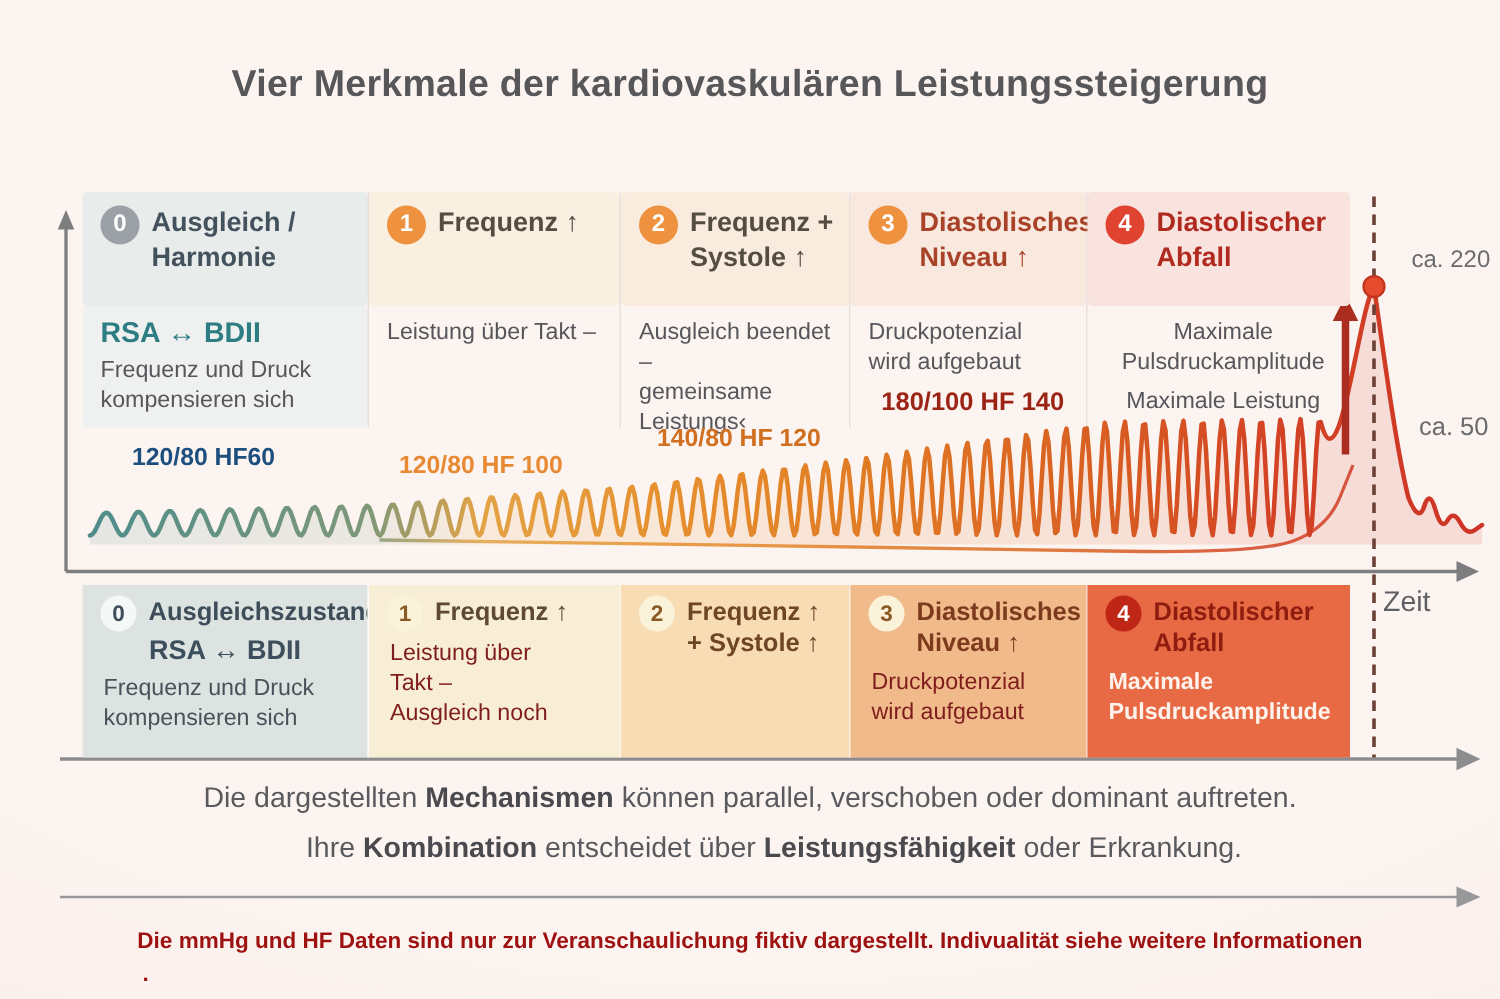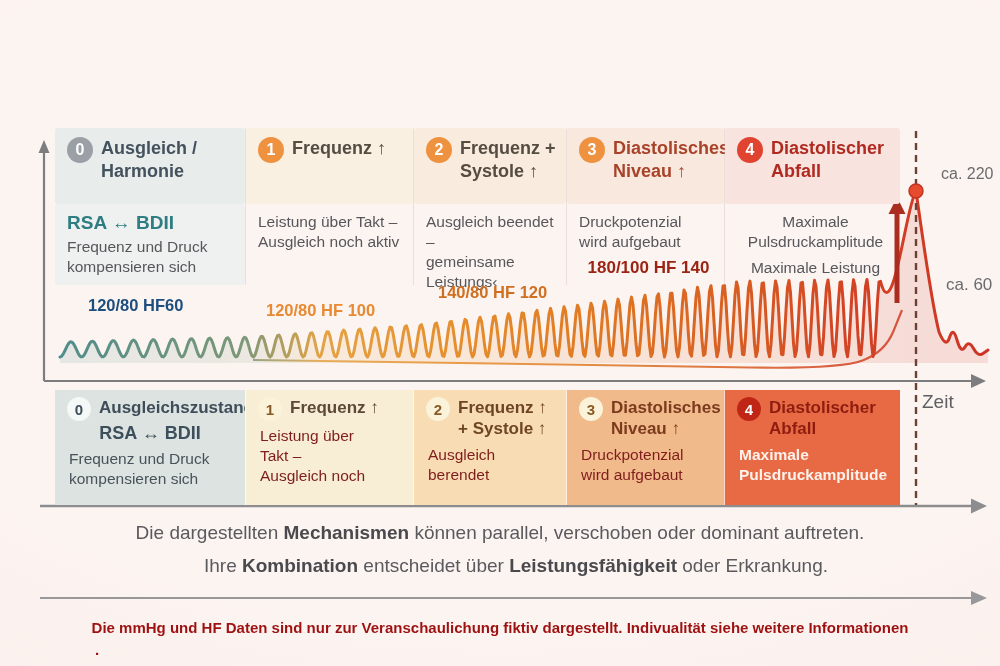--- a/index.html
+++ b/index.html
@@ -109,20 +109,21 @@
     <path id="wave-fill" fill="url(#waveGrad)" opacity="0.13" d="M60.0 357.0L61.5 356.3L63.0 354.4L64.5 351.5L66.0 348.3L67.5 345.2L69.0 342.9L70.5 341.8L72.0 342.1L73.5 343.7L75.0 346.4L76.5 349.7L78.0 352.9L79.5 355.5L81.0 356.8L82.5 356.8L84.0 355.3L85.5 352.6L87.0 349.2L88.5 345.8L90.0 343.0L91.5 341.4L93.0 341.3L94.5 342.7L96.0 345.4L97.5 348.8L99.0 352.3L100.5 355.1L102.0 356.8L103.5 356.8L105.0 355.3L106.5 352.5L108.0 348.9L109.5 345.3L111.0 342.4L112.5 340.8L114.0 340.8L115.5 342.5L117.0 345.5L118.5 349.2L120.0 352.8L121.5 355.6L123.0 356.9L124.5 356.5L126.0 354.4L127.5 351.1L129.0 347.2L130.5 343.6L132.0 341.0L133.5 340.1L135.0 341.0L136.5 343.5L138.0 347.2L139.5 351.1L141.0 354.5L142.5 356.6L144.0 356.9L145.5 355.2L147.0 352.0L148.5 348.0L150.0 344.0L151.5 341.0L153.0 339.6L154.5 340.2L156.0 342.6L157.5 346.4L159.0 350.6L160.5 354.3L162.0 356.6L163.5 356.9L165.0 355.1L166.5 351.7L168.0 347.4L169.5 343.3L171.0 340.2L172.5 339.0L174.0 340.0L175.5 342.9L177.0 347.1L178.5 351.5L180.0 355.1L181.5 356.9L183.0 356.5L184.5 354.0L186.0 349.9L187.5 345.3L189.0 341.3L190.5 338.9L192.0 338.8L193.5 340.9L195.0 344.8L196.5 349.5L198.0 353.7L199.5 356.4L201.0 356.9L202.5 354.9L204.0 351.0L205.5 346.2L207.0 341.7L208.5 338.8L210.0 338.1L211.5 340.0L213.0 343.9L214.5 348.8L216.0 353.4L217.5 356.3L219.0 356.9L220.5 354.8L222.0 350.7L223.5 345.7L225.0 341.0L226.5 338.1L228.0 337.8L229.5 340.1L231.0 344.5L232.5 349.7L234.0 354.2L235.5 356.7L237.0 356.5L238.5 353.6L240.0 348.8L241.5 343.5L243.0 339.2L244.5 337.2L246.0 338.1L247.5 341.7L249.0 346.9L250.5 352.2L252.0 355.9L253.5 357.0L255.0 355.0L256.5 350.5L258.0 344.8L259.5 339.6L261.0 336.6L262.5 336.5L264.0 339.5L265.5 344.7L267.0 350.5L268.5 355.1L270.0 357.0L271.5 355.6L273.0 351.3L274.5 345.3L276.0 339.5L277.5 335.7L279.0 335.1L280.5 337.8L282.0 343.1L283.5 349.3L285.0 354.5L286.5 356.9L288.0 355.8L289.5 351.5L291.0 345.2L292.5 338.9L294.0 334.7L295.5 333.8L297.0 336.6L298.5 342.2L300.0 348.9L301.5 354.4L303.0 356.9L304.5 355.7L306.0 350.9L307.5 344.2L309.0 337.6L310.5 333.3L312.0 332.7L313.5 336.0L315.0 342.2L316.5 349.2L318.0 354.8L319.5 357.0L321.0 355.1L322.5 349.6L324.0 342.3L325.5 335.6L327.0 331.7L328.5 331.9L330.0 336.2L331.5 343.2L333.0 350.5L334.5 355.7L336.0 356.9L337.5 353.7L339.0 347.1L340.5 339.3L342.0 332.9L343.5 330.1L345.0 331.8L346.5 337.6L348.0 345.4L349.5 352.6L351.0 356.6L352.5 356.1L354.0 351.1L355.5 343.3L357.0 335.3L358.5 330.0L360.0 329.1L361.5 333.1L363.0 340.5L364.5 348.8L366.0 355.0L367.5 357.0L369.0 353.8L370.5 346.7L372.0 338.0L373.5 330.9L375.0 327.7L376.5 329.8L378.0 336.4L379.5 345.1L381.0 352.9L382.5 356.8L384.0 355.5L385.5 349.3L387.0 340.4L388.5 331.9L390.0 327.1L391.5 327.5L393.0 333.2L394.5 342.0L396.0 350.8L397.5 356.2L399.0 356.3L400.5 350.9L402.0 341.9L403.5 332.7L405.0 326.6L406.5 325.9L408.0 330.9L409.5 339.8L411.0 349.3L412.5 355.7L414.0 356.6L415.5 351.6L417.0 342.5L418.5 332.7L420.0 325.8L421.5 324.6L423.0 329.5L424.5 338.6L426.0 348.6L427.5 355.5L429.0 356.7L430.5 351.5L432.0 341.9L433.5 331.4L435.0 324.2L436.5 323.0L438.0 328.3L439.5 338.2L441.0 348.7L442.5 355.7L444.0 356.4L445.5 350.4L447.0 339.9L448.5 329.0L450.0 321.9L451.5 321.5L453.0 328.0L454.5 338.9L456.0 349.8L457.5 356.3L459.0 355.8L460.5 348.2L462.0 336.6L463.5 325.5L465.0 319.4L466.5 320.7L468.0 329.1L469.5 341.0L471.0 351.8L472.5 356.9L474.0 354.2L475.5 344.5L477.0 331.9L478.5 321.3L480.0 317.2L481.5 321.2L483.0 331.8L484.5 344.6L486.0 354.3L487.5 356.8L489.0 350.9L490.5 339.0L492.0 325.8L493.5 317.0L495.0 316.1L496.5 323.7L498.0 336.5L499.5 349.3L501.0 356.5L502.5 355.0L504.0 345.3L505.5 331.3L507.0 319.1L508.5 313.7L510.0 317.5L511.5 328.9L513.0 343.2L514.5 354.0L516.0 356.8L517.5 350.0L519.0 336.6L520.5 322.2L522.0 313.1L523.5 313.2L525.0 322.5L526.5 337.1L528.0 350.5L529.5 356.9L531.0 353.2L532.5 341.0L534.0 325.5L535.5 313.5L537.0 310.3L538.5 317.5L540.0 331.8L541.5 346.9L543.0 356.1L544.5 355.1L546.0 344.2L547.5 328.1L549.0 314.1L550.5 308.4L552.0 313.7L553.5 327.6L555.0 343.9L556.5 355.1L558.0 356.0L559.5 346.0L561.0 329.7L562.5 314.2L564.0 306.8L565.5 310.9L567.0 324.7L568.5 341.8L570.0 354.3L571.5 356.3L573.0 346.7L574.5 329.9L576.0 313.5L577.5 305.3L579.0 309.1L580.5 323.2L582.0 341.0L583.5 354.1L585.0 356.3L586.5 346.3L588.0 328.7L589.5 311.7L591.0 303.2L592.5 307.4L594.0 322.2L595.5 340.8L597.0 354.3L598.5 356.1L600.0 345.4L601.5 327.0L603.0 309.5L604.5 301.2L606.0 306.1L607.5 321.9L609.0 341.1L610.5 354.6L612.0 355.8L613.5 344.0L615.0 324.6L616.5 306.8L618.0 299.1L619.5 305.2L621.0 322.2L622.5 342.0L624.0 355.2L625.5 355.2L627.0 341.9L628.5 321.6L630.0 303.8L631.5 297.1L633.0 304.8L634.5 323.2L636.0 343.5L637.5 355.8L639.0 354.2L640.5 339.2L642.0 317.9L643.5 300.4L645.0 295.3L646.5 305.0L648.0 324.9L649.5 345.4L651.0 356.5L652.5 352.7L654.0 335.6L655.5 313.4L657.0 296.9L658.5 293.9L660.0 306.1L661.5 327.6L663.0 347.8L664.5 356.9L666.0 350.3L667.5 331.1L669.0 308.4L670.5 293.3L672.0 293.2L673.5 308.2L675.0 331.0L676.5 350.5L678.0 356.9L679.5 347.0L681.0 325.5L682.5 302.8L684.0 290.0L685.5 293.4L687.0 311.4L688.5 335.3L690.0 353.1L691.5 356.1L693.0 342.5L694.5 319.0L696.0 297.0L697.5 287.3L699.0 294.9L700.5 315.9L702.0 340.1L703.5 355.4L705.0 354.0L706.5 336.5L708.0 311.5L709.5 291.2L711.0 285.7L712.5 297.9L714.0 321.7L715.5 345.3L717.0 356.8L718.5 350.4L720.0 329.0L721.5 303.3L723.0 285.9L724.5 285.6L726.0 302.7L727.5 328.5L729.0 350.2L730.5 356.8L732.0 344.8L733.5 320.0L735.0 294.8L736.5 281.9L738.0 287.7L739.5 309.4L741.0 336.1L742.5 354.3L744.0 354.7L745.5 337.2L747.0 310.4L748.5 288.0L750.0 281.1L751.5 293.2L753.0 318.3L754.5 343.7L756.0 356.6L757.5 350.6L759.0 328.6L760.5 301.7L762.0 283.4L763.5 282.9L765.0 300.6L766.5 327.4L768.0 349.9L769.5 356.8L771.0 344.6L772.5 319.4L774.0 293.9L775.5 280.9L777.0 286.9L778.5 309.0L780.0 336.0L781.5 354.3L783.0 354.7L784.5 337.0L786.0 310.1L787.5 287.5L789.0 280.5L790.5 292.8L792.0 318.0L793.5 343.6L795.0 356.6L796.5 350.5L798.0 328.4L799.5 301.3L801.0 282.9L802.5 282.4L804.0 300.1L805.5 327.2L807.0 349.8L808.5 356.8L810.0 344.5L811.5 319.1L813.0 293.4L814.5 280.3L816.0 286.4L817.5 308.6L819.0 335.8L820.5 354.3L822.0 354.7L823.5 336.9L825.0 309.7L826.5 287.0L828.0 280.0L829.5 292.3L831.0 317.7L832.5 343.5L834.0 356.6L835.5 350.5L837.0 328.2L838.5 300.9L840.0 282.3L841.5 281.9L843.0 299.7L844.5 326.9L846.0 349.8L847.5 356.8L849.0 344.4L850.5 318.8L852.0 292.9L853.5 279.8L855.0 285.9L856.5 308.3L858.0 335.7L859.5 354.3L861.0 354.7L862.5 336.7L864.0 309.4L865.5 286.5L867.0 279.4L868.5 291.8L870.0 317.5L871.5 343.4L873.0 356.6L874.5 350.4L876.0 328.0L877.5 300.5L879.0 281.8L880.5 281.3C893,330 906,205 916,191C923,240 931,300 939,332Q946 349 949.5 337.5Q953 326 957.0 340.0Q961 354 965.0 347.0Q969 340 973.5 348.5Q978 357 983.0 353.5L988,350L988 363L60 363Z"></path>
     <path id="wave-lower" fill="none" stroke="url(#waveGrad)" stroke-width="2.2" opacity="0.85" d="M253,360Q460 363 560.0 364.5Q660 366 750.0 367.5Q840 369 862.5 360.5Q885 352 893.5 331.0L902,310"></path>
     <path id="wave-main" fill="none" stroke="url(#waveGrad)" stroke-width="3" stroke-linejoin="round" stroke-linecap="round" d="M60.0 357.0L61.5 356.3L63.0 354.4L64.5 351.5L66.0 348.3L67.5 345.2L69.0 342.9L70.5 341.8L72.0 342.1L73.5 343.7L75.0 346.4L76.5 349.7L78.0 352.9L79.5 355.5L81.0 356.8L82.5 356.8L84.0 355.3L85.5 352.6L87.0 349.2L88.5 345.8L90.0 343.0L91.5 341.4L93.0 341.3L94.5 342.7L96.0 345.4L97.5 348.8L99.0 352.3L100.5 355.1L102.0 356.8L103.5 356.8L105.0 355.3L106.5 352.5L108.0 348.9L109.5 345.3L111.0 342.4L112.5 340.8L114.0 340.8L115.5 342.5L117.0 345.5L118.5 349.2L120.0 352.8L121.5 355.6L123.0 356.9L124.5 356.5L126.0 354.4L127.5 351.1L129.0 347.2L130.5 343.6L132.0 341.0L133.5 340.1L135.0 341.0L136.5 343.5L138.0 347.2L139.5 351.1L141.0 354.5L142.5 356.6L144.0 356.9L145.5 355.2L147.0 352.0L148.5 348.0L150.0 344.0L151.5 341.0L153.0 339.6L154.5 340.2L156.0 342.6L157.5 346.4L159.0 350.6L160.5 354.3L162.0 356.6L163.5 356.9L165.0 355.1L166.5 351.7L168.0 347.4L169.5 343.3L171.0 340.2L172.5 339.0L174.0 340.0L175.5 342.9L177.0 347.1L178.5 351.5L180.0 355.1L181.5 356.9L183.0 356.5L184.5 354.0L186.0 349.9L187.5 345.3L189.0 341.3L190.5 338.9L192.0 338.8L193.5 340.9L195.0 344.8L196.5 349.5L198.0 353.7L199.5 356.4L201.0 356.9L202.5 354.9L204.0 351.0L205.5 346.2L207.0 341.7L208.5 338.8L210.0 338.1L211.5 340.0L213.0 343.9L214.5 348.8L216.0 353.4L217.5 356.3L219.0 356.9L220.5 354.8L222.0 350.7L223.5 345.7L225.0 341.0L226.5 338.1L228.0 337.8L229.5 340.1L231.0 344.5L232.5 349.7L234.0 354.2L235.5 356.7L237.0 356.5L238.5 353.6L240.0 348.8L241.5 343.5L243.0 339.2L244.5 337.2L246.0 338.1L247.5 341.7L249.0 346.9L250.5 352.2L252.0 355.9L253.5 357.0L255.0 355.0L256.5 350.5L258.0 344.8L259.5 339.6L261.0 336.6L262.5 336.5L264.0 339.5L265.5 344.7L267.0 350.5L268.5 355.1L270.0 357.0L271.5 355.6L273.0 351.3L274.5 345.3L276.0 339.5L277.5 335.7L279.0 335.1L280.5 337.8L282.0 343.1L283.5 349.3L285.0 354.5L286.5 356.9L288.0 355.8L289.5 351.5L291.0 345.2L292.5 338.9L294.0 334.7L295.5 333.8L297.0 336.6L298.5 342.2L300.0 348.9L301.5 354.4L303.0 356.9L304.5 355.7L306.0 350.9L307.5 344.2L309.0 337.6L310.5 333.3L312.0 332.7L313.5 336.0L315.0 342.2L316.5 349.2L318.0 354.8L319.5 357.0L321.0 355.1L322.5 349.6L324.0 342.3L325.5 335.6L327.0 331.7L328.5 331.9L330.0 336.2L331.5 343.2L333.0 350.5L334.5 355.7L336.0 356.9L337.5 353.7L339.0 347.1L340.5 339.3L342.0 332.9L343.5 330.1L345.0 331.8L346.5 337.6L348.0 345.4L349.5 352.6L351.0 356.6L352.5 356.1L354.0 351.1L355.5 343.3L357.0 335.3L358.5 330.0L360.0 329.1L361.5 333.1L363.0 340.5L364.5 348.8L366.0 355.0L367.5 357.0L369.0 353.8L370.5 346.7L372.0 338.0L373.5 330.9L375.0 327.7L376.5 329.8L378.0 336.4L379.5 345.1L381.0 352.9L382.5 356.8L384.0 355.5L385.5 349.3L387.0 340.4L388.5 331.9L390.0 327.1L391.5 327.5L393.0 333.2L394.5 342.0L396.0 350.8L397.5 356.2L399.0 356.3L400.5 350.9L402.0 341.9L403.5 332.7L405.0 326.6L406.5 325.9L408.0 330.9L409.5 339.8L411.0 349.3L412.5 355.7L414.0 356.6L415.5 351.6L417.0 342.5L418.5 332.7L420.0 325.8L421.5 324.6L423.0 329.5L424.5 338.6L426.0 348.6L427.5 355.5L429.0 356.7L430.5 351.5L432.0 341.9L433.5 331.4L435.0 324.2L436.5 323.0L438.0 328.3L439.5 338.2L441.0 348.7L442.5 355.7L444.0 356.4L445.5 350.4L447.0 339.9L448.5 329.0L450.0 321.9L451.5 321.5L453.0 328.0L454.5 338.9L456.0 349.8L457.5 356.3L459.0 355.8L460.5 348.2L462.0 336.6L463.5 325.5L465.0 319.4L466.5 320.7L468.0 329.1L469.5 341.0L471.0 351.8L472.5 356.9L474.0 354.2L475.5 344.5L477.0 331.9L478.5 321.3L480.0 317.2L481.5 321.2L483.0 331.8L484.5 344.6L486.0 354.3L487.5 356.8L489.0 350.9L490.5 339.0L492.0 325.8L493.5 317.0L495.0 316.1L496.5 323.7L498.0 336.5L499.5 349.3L501.0 356.5L502.5 355.0L504.0 345.3L505.5 331.3L507.0 319.1L508.5 313.7L510.0 317.5L511.5 328.9L513.0 343.2L514.5 354.0L516.0 356.8L517.5 350.0L519.0 336.6L520.5 322.2L522.0 313.1L523.5 313.2L525.0 322.5L526.5 337.1L528.0 350.5L529.5 356.9L531.0 353.2L532.5 341.0L534.0 325.5L535.5 313.5L537.0 310.3L538.5 317.5L540.0 331.8L541.5 346.9L543.0 356.1L544.5 355.1L546.0 344.2L547.5 328.1L549.0 314.1L550.5 308.4L552.0 313.7L553.5 327.6L555.0 343.9L556.5 355.1L558.0 356.0L559.5 346.0L561.0 329.7L562.5 314.2L564.0 306.8L565.5 310.9L567.0 324.7L568.5 341.8L570.0 354.3L571.5 356.3L573.0 346.7L574.5 329.9L576.0 313.5L577.5 305.3L579.0 309.1L580.5 323.2L582.0 341.0L583.5 354.1L585.0 356.3L586.5 346.3L588.0 328.7L589.5 311.7L591.0 303.2L592.5 307.4L594.0 322.2L595.5 340.8L597.0 354.3L598.5 356.1L600.0 345.4L601.5 327.0L603.0 309.5L604.5 301.2L606.0 306.1L607.5 321.9L609.0 341.1L610.5 354.6L612.0 355.8L613.5 344.0L615.0 324.6L616.5 306.8L618.0 299.1L619.5 305.2L621.0 322.2L622.5 342.0L624.0 355.2L625.5 355.2L627.0 341.9L628.5 321.6L630.0 303.8L631.5 297.1L633.0 304.8L634.5 323.2L636.0 343.5L637.5 355.8L639.0 354.2L640.5 339.2L642.0 317.9L643.5 300.4L645.0 295.3L646.5 305.0L648.0 324.9L649.5 345.4L651.0 356.5L652.5 352.7L654.0 335.6L655.5 313.4L657.0 296.9L658.5 293.9L660.0 306.1L661.5 327.6L663.0 347.8L664.5 356.9L666.0 350.3L667.5 331.1L669.0 308.4L670.5 293.3L672.0 293.2L673.5 308.2L675.0 331.0L676.5 350.5L678.0 356.9L679.5 347.0L681.0 325.5L682.5 302.8L684.0 290.0L685.5 293.4L687.0 311.4L688.5 335.3L690.0 353.1L691.5 356.1L693.0 342.5L694.5 319.0L696.0 297.0L697.5 287.3L699.0 294.9L700.5 315.9L702.0 340.1L703.5 355.4L705.0 354.0L706.5 336.5L708.0 311.5L709.5 291.2L711.0 285.7L712.5 297.9L714.0 321.7L715.5 345.3L717.0 356.8L718.5 350.4L720.0 329.0L721.5 303.3L723.0 285.9L724.5 285.6L726.0 302.7L727.5 328.5L729.0 350.2L730.5 356.8L732.0 344.8L733.5 320.0L735.0 294.8L736.5 281.9L738.0 287.7L739.5 309.4L741.0 336.1L742.5 354.3L744.0 354.7L745.5 337.2L747.0 310.4L748.5 288.0L750.0 281.1L751.5 293.2L753.0 318.3L754.5 343.7L756.0 356.6L757.5 350.6L759.0 328.6L760.5 301.7L762.0 283.4L763.5 282.9L765.0 300.6L766.5 327.4L768.0 349.9L769.5 356.8L771.0 344.6L772.5 319.4L774.0 293.9L775.5 280.9L777.0 286.9L778.5 309.0L780.0 336.0L781.5 354.3L783.0 354.7L784.5 337.0L786.0 310.1L787.5 287.5L789.0 280.5L790.5 292.8L792.0 318.0L793.5 343.6L795.0 356.6L796.5 350.5L798.0 328.4L799.5 301.3L801.0 282.9L802.5 282.4L804.0 300.1L805.5 327.2L807.0 349.8L808.5 356.8L810.0 344.5L811.5 319.1L813.0 293.4L814.5 280.3L816.0 286.4L817.5 308.6L819.0 335.8L820.5 354.3L822.0 354.7L823.5 336.9L825.0 309.7L826.5 287.0L828.0 280.0L829.5 292.3L831.0 317.7L832.5 343.5L834.0 356.6L835.5 350.5L837.0 328.2L838.5 300.9L840.0 282.3L841.5 281.9L843.0 299.7L844.5 326.9L846.0 349.8L847.5 356.8L849.0 344.4L850.5 318.8L852.0 292.9L853.5 279.8L855.0 285.9L856.5 308.3L858.0 335.7L859.5 354.3L861.0 354.7L862.5 336.7L864.0 309.4L865.5 286.5L867.0 279.4L868.5 291.8L870.0 317.5L871.5 343.4L873.0 356.6L874.5 350.4L876.0 328.0L877.5 300.5L879.0 281.8L880.5 281.3C893,330 906,205 916,191C923,240 931,300 939,332Q946 349 949.5 337.5Q953 326 957.0 340.0Q961 354 965.0 347.0Q969 340 973.5 348.5Q978 357 983.0 353.5L988,350"></path>
 
     <line id="dash-line" x1="916" y1="131" x2="916" y2="505" stroke="#6b4136" stroke-width="2.4" stroke-dasharray="7 5"></line>
     <line x1="897" y1="303" x2="897" y2="212" stroke="#ab2d20" stroke-width="5"></line>
     <polygon points="897,197 888.5,214 905.5,214" fill="#ab2d20"></polygon>
     <circle id="peak-dot" cx="916" cy="191" r="7" fill="#e64b2e" stroke="#c23420" stroke-width="1.5"></circle>
   </svg>
 
+  <h1 class="title">Vier Merkmale der kardiovaskulären Leistungssteigerung</h1>
 
   <div class="top-row">
     <div class="tcol tcol0">
       <div class="thead">
         <span class="circ c0">0</span>
         <span class="ttl">
             <span>Ausgleich /</span>
             <span>Harmonie</span>
           </span>
       </div>
@@ -135,21 +136,20 @@
     <div class="tcol tcol1">
       <div class="thead">
         <span class="circ c1">1</span>
         <span class="ttl">
             <span>Frequenz ↑</span>
             <span></span>
           </span>
       </div>
       <div class="tbody">
         <span class="bline">Leistung über Takt –</span>
-        <span class="bline">Ausgleich noch aktiv</span>
       </div>
     </div>
     <div class="tcol tcol2">
       <div class="thead">
         <span class="circ c2">2</span>
         <span class="ttl">
             <span>Frequenz +</span>
             <span>Systole ↑</span>
           </span>
       </div>
@@ -185,21 +185,21 @@
         <span class="bline">Pulsdruckamplitude</span>
         <span class="bline gap">Maximale Leistung</span>
       </div>
     </div>
   </div>
 
   <div class="wlabel wl-p0">120/80 HF60</div>
   <div class="wlabel wl-p1">120/80 HF 100</div>
   <div class="wlabel wl-p2">140/80 HF 120</div>
   <div class="wlabel wl-ca220">ca. 220</div>
-  <div class="wlabel wl-ca60">ca. 60</div>
+  <div class="wlabel wl-ca60">ca. 50</div>
   <div class="wlabel wl-zeit">Zeit</div>
 
   <div class="bottom-row">
     <div class="bbox bb0">
       <div class="bhead">
         <span class="bcirc d0">0</span>
         <span class="btitle">
             <span>Ausgleichszustand</span>
           </span>
       </div>
@@ -223,23 +223,20 @@
         <span>Ausgleich noch</span>
       </div>
     </div>
     <div class="bbox bb2">
       <div class="bhead">
         <span class="bcirc d2">2</span>
         <span class="btitle">
             <span>Frequenz ↑</span>
             <span>+ Systole ↑</span>
           </span>
-      </div>
-      <div class="bbody">
-        <span>Ausgleich berendet</span>
       </div>
     </div>
     <div class="bbox bb3">
       <div class="bhead">
         <span class="bcirc d3">3</span>
         <span class="btitle">
             <span>Diastolisches</span>
             <span>Niveau ↑</span>
           </span>
       </div>

